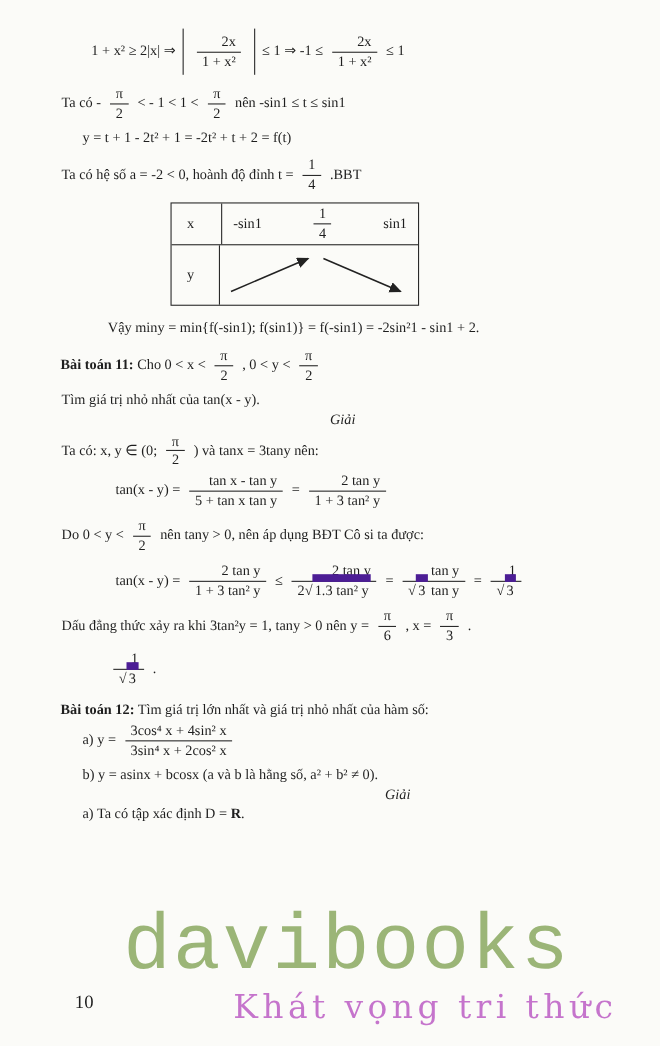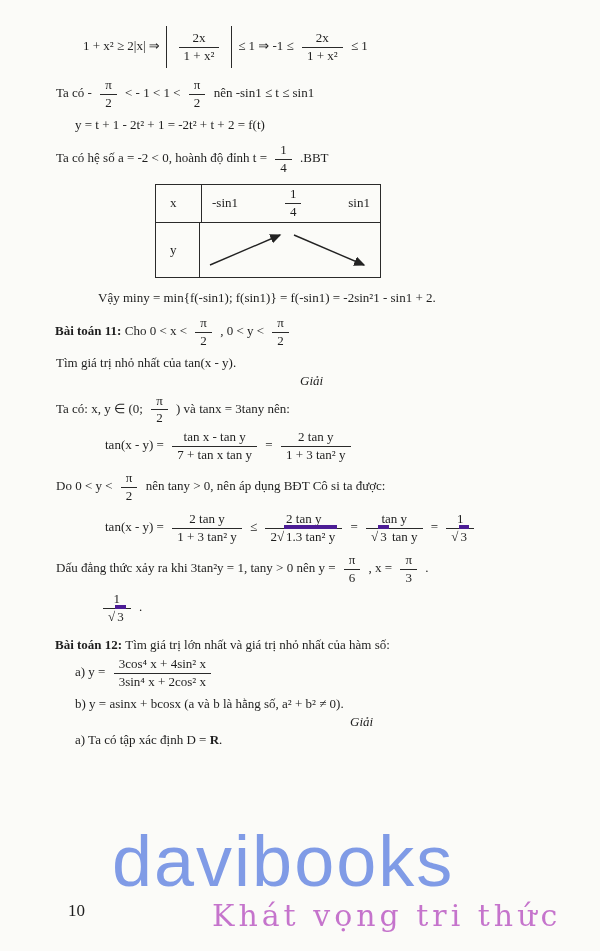--- a/index.html
+++ b/index.html
@@ -15,44 +15,44 @@
     position:absolute; inset:0;
     padding:26px 27px 0 55px;
     font-size:13px;
     line-height:1.25;
   }
   .row { position:relative; }
   .mb2{margin-bottom:2px}.mb4{margin-bottom:4px}.mb6{margin-bottom:6px}
   .mb8{margin-bottom:8px}.mb10{margin-bottom:10px}.mb12{margin-bottom:12px}
   .ind15{margin-left:1px}.ind20{margin-left:20px}.ind25{margin-left:43px}
   .ind28{margin-left:28px}.ind50{margin-left:50px}
-  .frac { display:inline-block; vertical-align:middle; text-align:center; margin:0 5px; line-height:1.15; }
+  .frac { display:inline-block; vertical-align:middle; text-align:right; margin:0 5px; line-height:1.15; }
   .frac .num { display:block; padding:0 5px 1px 5px; }
   .frac .den { display:block; border-top:1px solid #2a2a2a; padding:1px 5px 0 5px; }
   .abs-bar { display:inline-block; width:1.4px; height:42px; background:#2a2a2a; vertical-align:middle; margin:0 3px; }
   .rad { display:inline; }
-  .radicand { border-top:4px solid #4c1d95; padding:0 2px; }
+  .radicand { border-top:7px solid #4c1d95; padding:0 2px; }
   .bold { font-weight:bold; }
   .giai { font-weight:normal; font-style:italic; }
   .g1 { margin-left:245px; }
   .g2 { margin-left:295px; }
   
   .bbt { margin-left:100px; width:226px; border:1.5px solid #2a2a2a; background:transparent; }
   .bbt-row { display:flex; align-items:stretch; }
   .bbt-row.top { border-bottom:1.5px solid #2a2a2a; }
   .bbt-label { width:46px; border-right:1.5px solid #2a2a2a; padding:6px 0 6px 14px; display:flex; align-items:center; }
   .bbt-values { flex:1; display:flex; justify-content:space-between; align-items:center; padding:2px 10px; }
   .bbt-values .frac { margin:0; }
   .bbt-arrows { flex:1; display:flex; justify-content:space-between; align-items:center; padding:4px 6px; height:54px; }
   
   .page-number { position:absolute; left:68px; top:901px; font-size:17px; }
   .watermark {
     position:absolute; left:112px; top:820px;
-    font-size:72px; font-family:Liberation Sans, sans-serif;
-    color:#1d4ed8; opacity:0.55; letter-spacing:2px;
+    font-size:72px; font-family:Liberation Mono, monospace;
+    color:#4d7c0f; opacity:0.55; letter-spacing:2px;
     pointer-events:none; white-space:nowrap;
   }
   .watermark-sub {
     position:absolute; left:212px; top:898px;
     font-size:30px; font-family:"DejaVu Serif", serif;
     color:#a21caf; opacity:0.6; letter-spacing:4px;
     pointer-events:none; white-space:nowrap;
   }
 </style>
 </head>
@@ -144,21 +144,21 @@
   <div class="row giai g1 mb4">Giải</div>
 
   <div class="row ind15 mb4">
     <span>Ta có: x, y ∈ (0;</span>
     <span class="frac"><span class="num">π</span><span class="den">2</span></span>
     <span>) và tanx = 3tany nên:</span>
   </div>
 
   <div class="row ind50 mb8">
     <span>tan(x - y) =</span>
-    <span class="frac"><span class="num">tan x - tan y</span><span class="den">7 + tan x tan y</span></span>
+    <span class="frac"><span class="num">tan x - tan y</span><span class="den">5 + tan x tan y</span></span>
     <span>=</span>
     <span class="frac"><span class="num">2 tan y</span><span class="den">1 + 3 tan² y</span></span>
   </div>
 
   <div class="row ind15 mb8">
     <span>Do 0 &lt; y &lt;</span>
     <span class="frac"><span class="num">π</span><span class="den">2</span></span>
     <span>nên tany &gt; 0, nên áp dụng BĐT Cô si ta được:</span>
   </div>
 

